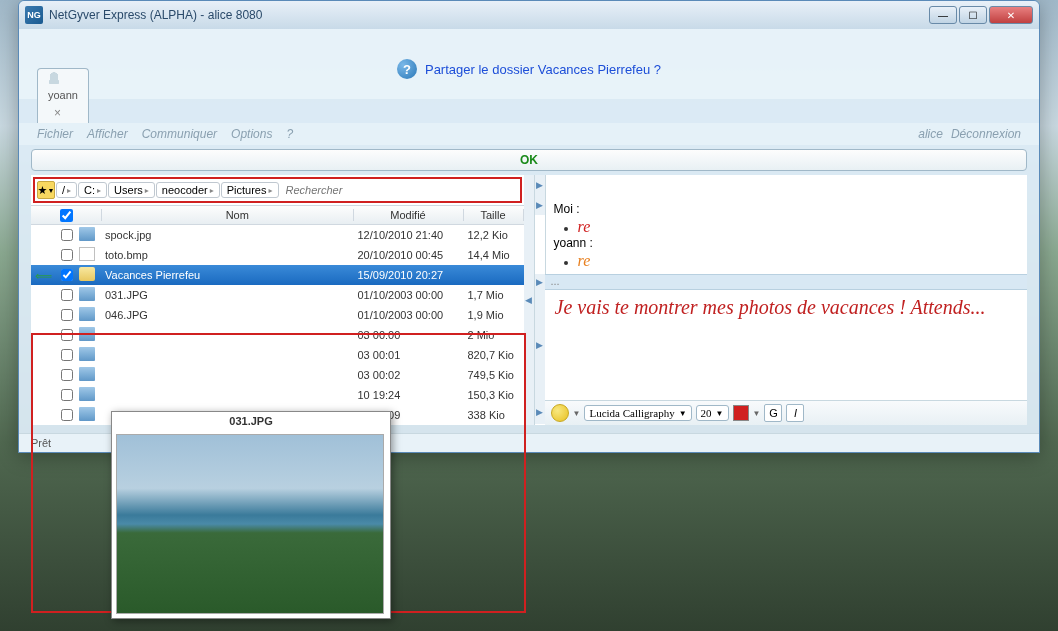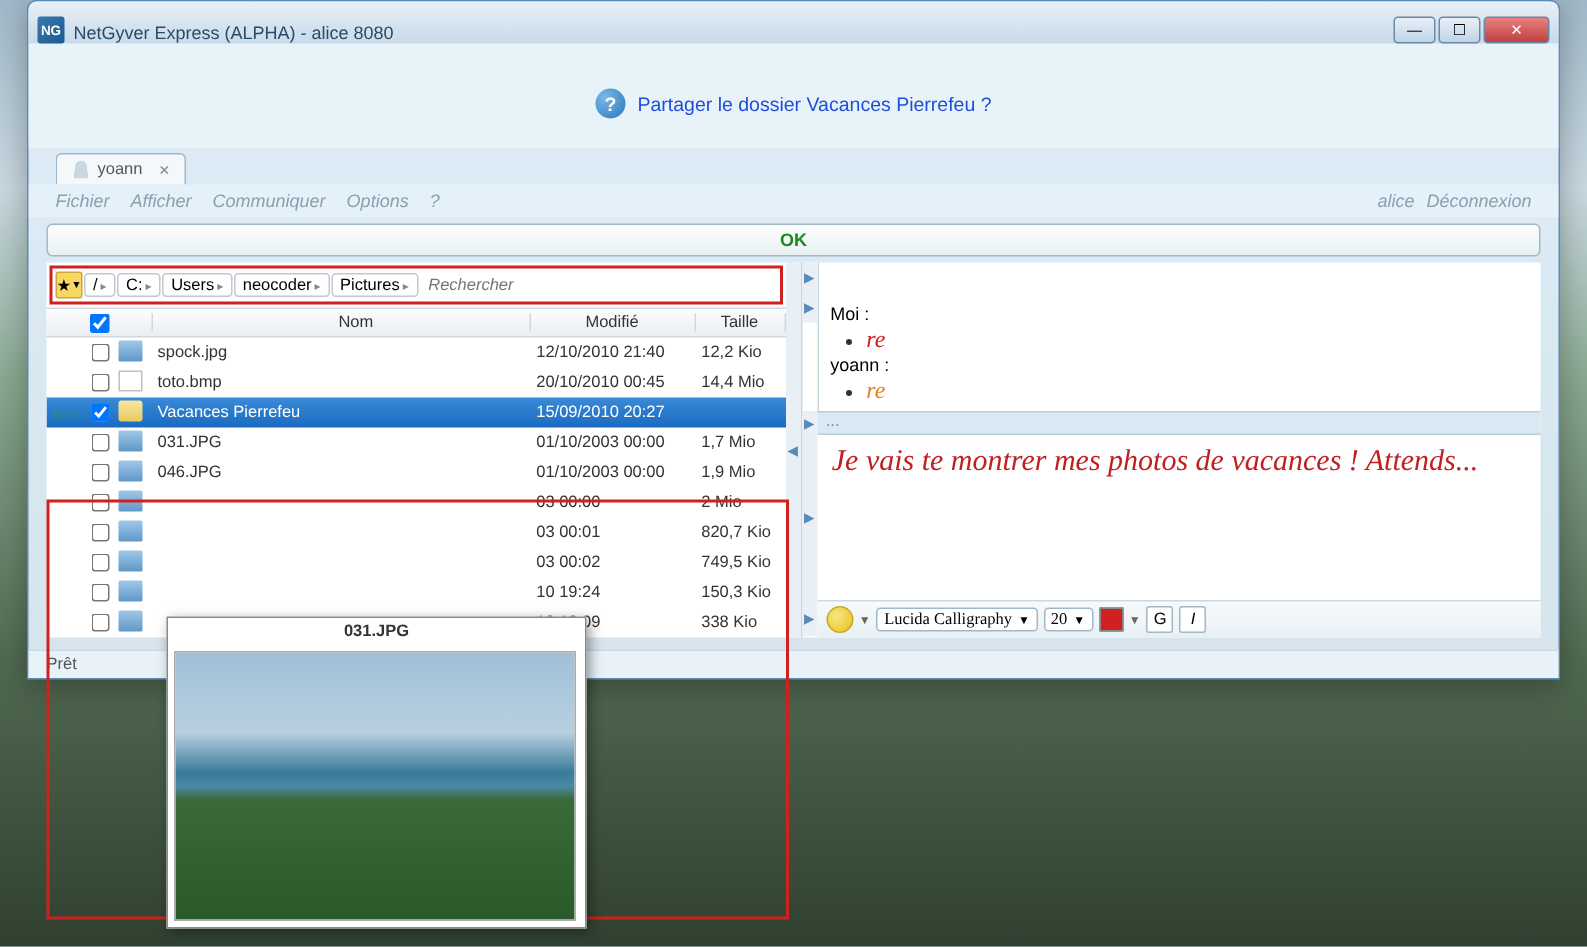--- a/index.html
+++ b/index.html
@@ -22,21 +22,21 @@
   top: 0;
   left: 18px;
   width: 1022px;
   background: rgba(220, 235, 245, 0.95);
   border: 1px solid #5a8ab8;
   border-radius: 6px 6px 0 0;
   box-shadow: 0 4px 20px rgba(0,0,0,0.3);
 }
 .titlebar {
   display: flex;
-  align-items: flex-end;
+  align-items: center;
   height: 28px;
   padding: 0 6px;
   background: linear-gradient(180deg, #e8f0f8 0%, #c8dae8 100%);
   border-radius: 6px 6px 0 0;
 }
 .app-icon {
   width: 18px; height: 18px;
   background: linear-gradient(135deg, #3a7ab0, #1a5a90);
   border-radius: 2px;
   display: flex; align-items: center; justify-content: center;
@@ -76,23 +76,24 @@
   padding: 0 18px;
   height: 24px;
   align-items: flex-end;
 }
 .tab {
   background: #f4f8fa;
   border: 1px solid #a0b8c8;
   border-bottom: none;
   border-radius: 4px 4px 0 0;
   padding: 3px 10px;
-  display: flex; align-items: center; gap: 5px;
+  display: flex; gap: 5px;
   font-size: 11px;
   color: #555;
+  flex-direction: column;
 }
 .person-icon {
   width: 12px; height: 12px;
   background: radial-gradient(circle at 50% 35%, #c8d8e0 40%, transparent 41%),
               radial-gradient(ellipse at 50% 90%, #c8d8e0 55%, transparent 56%);
   border-radius: 2px;
 }
 .tab-close { color: #888; cursor: pointer; margin-left: 6px; font-size: 12px; }
 .menubar {
   display: flex;

